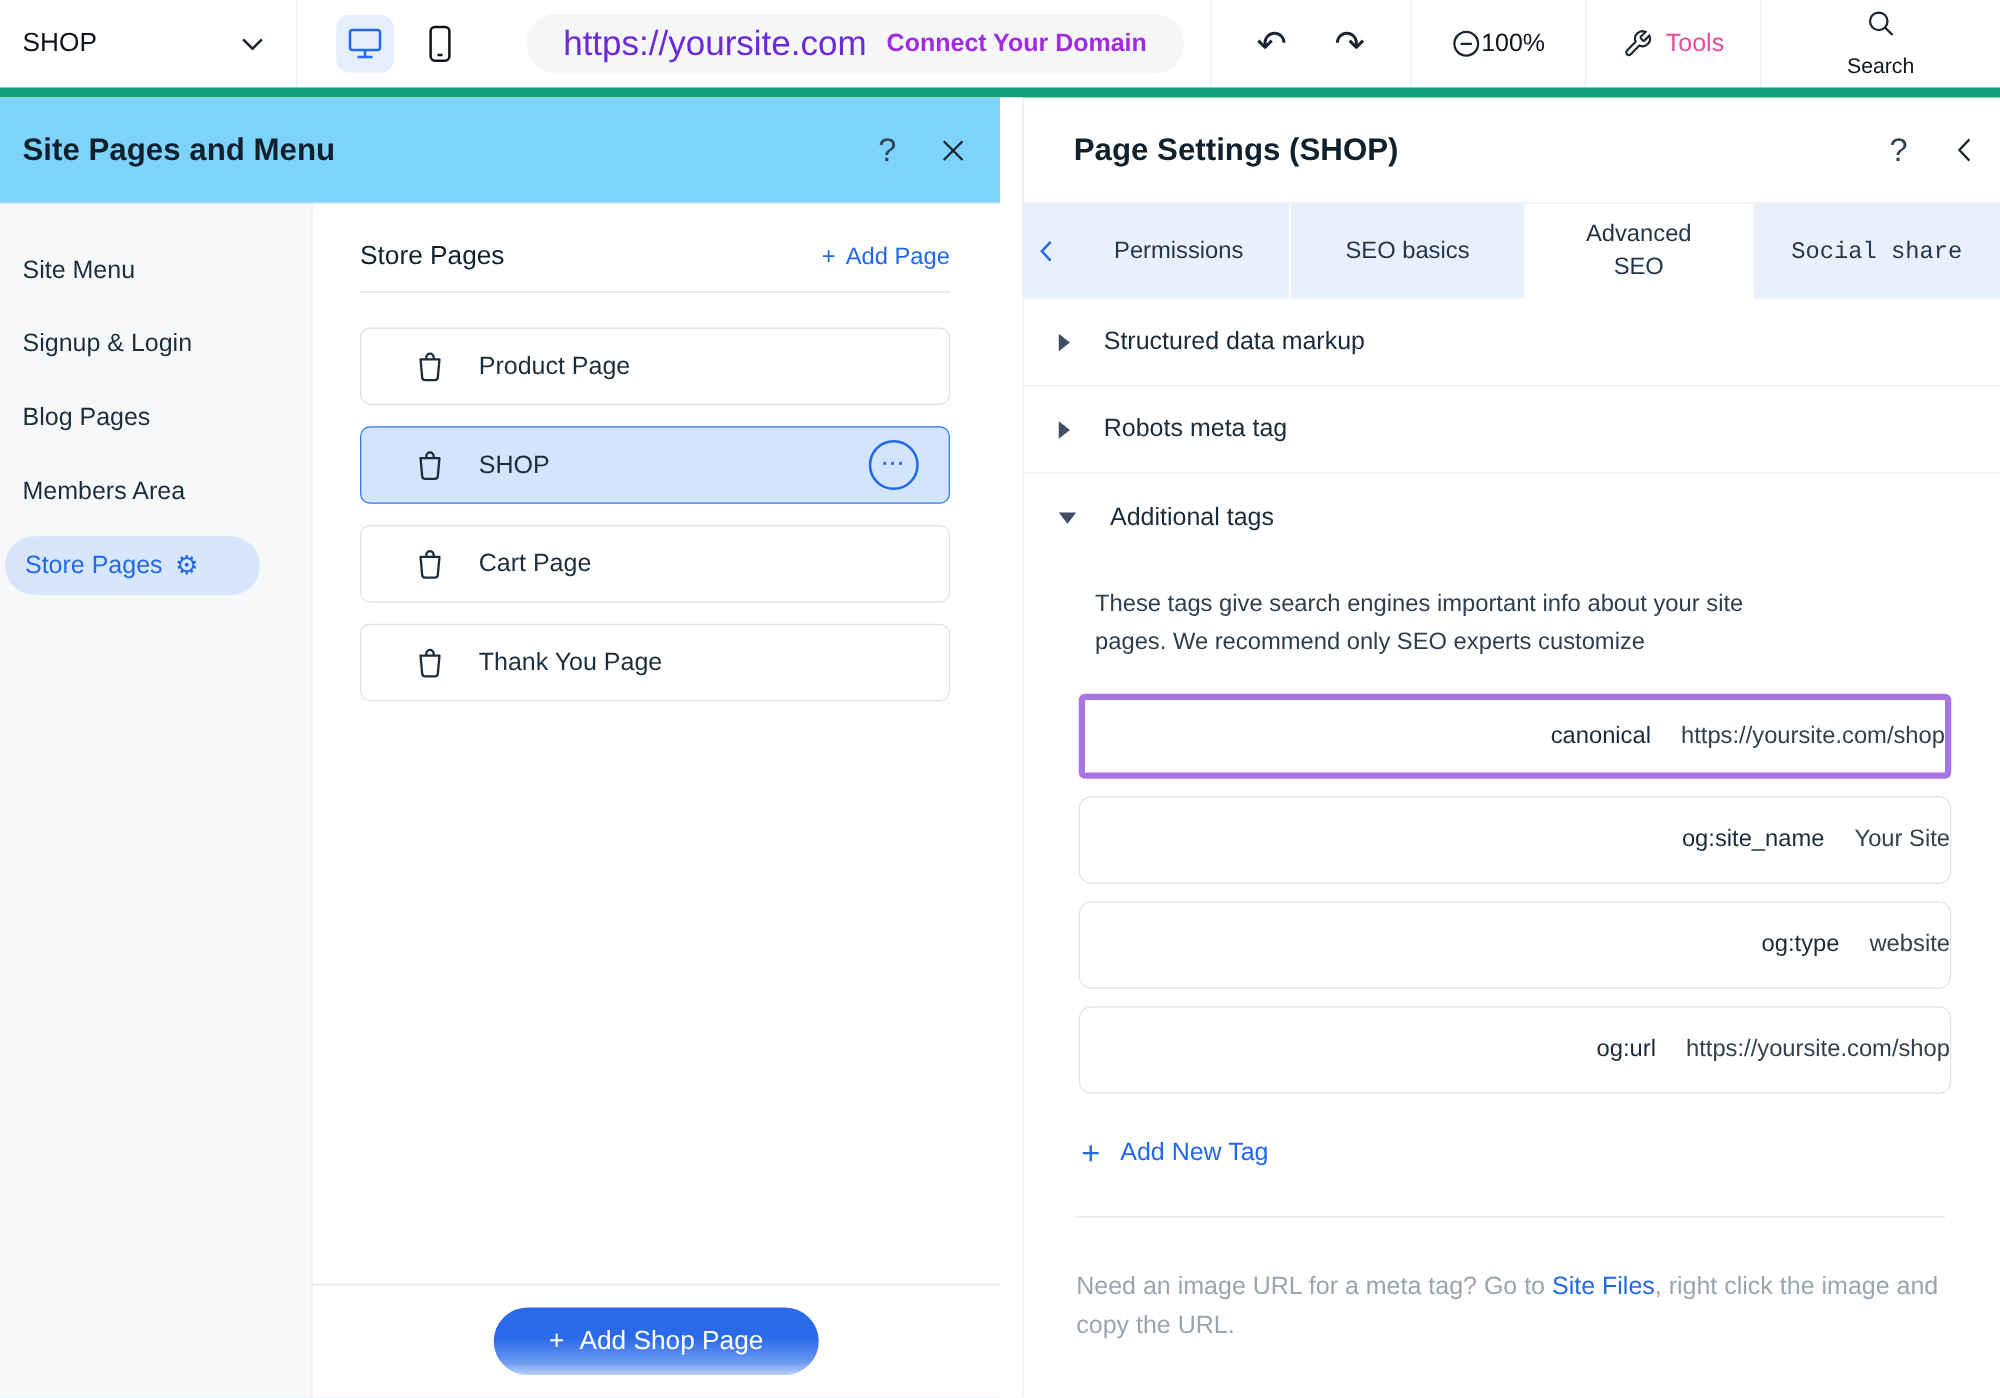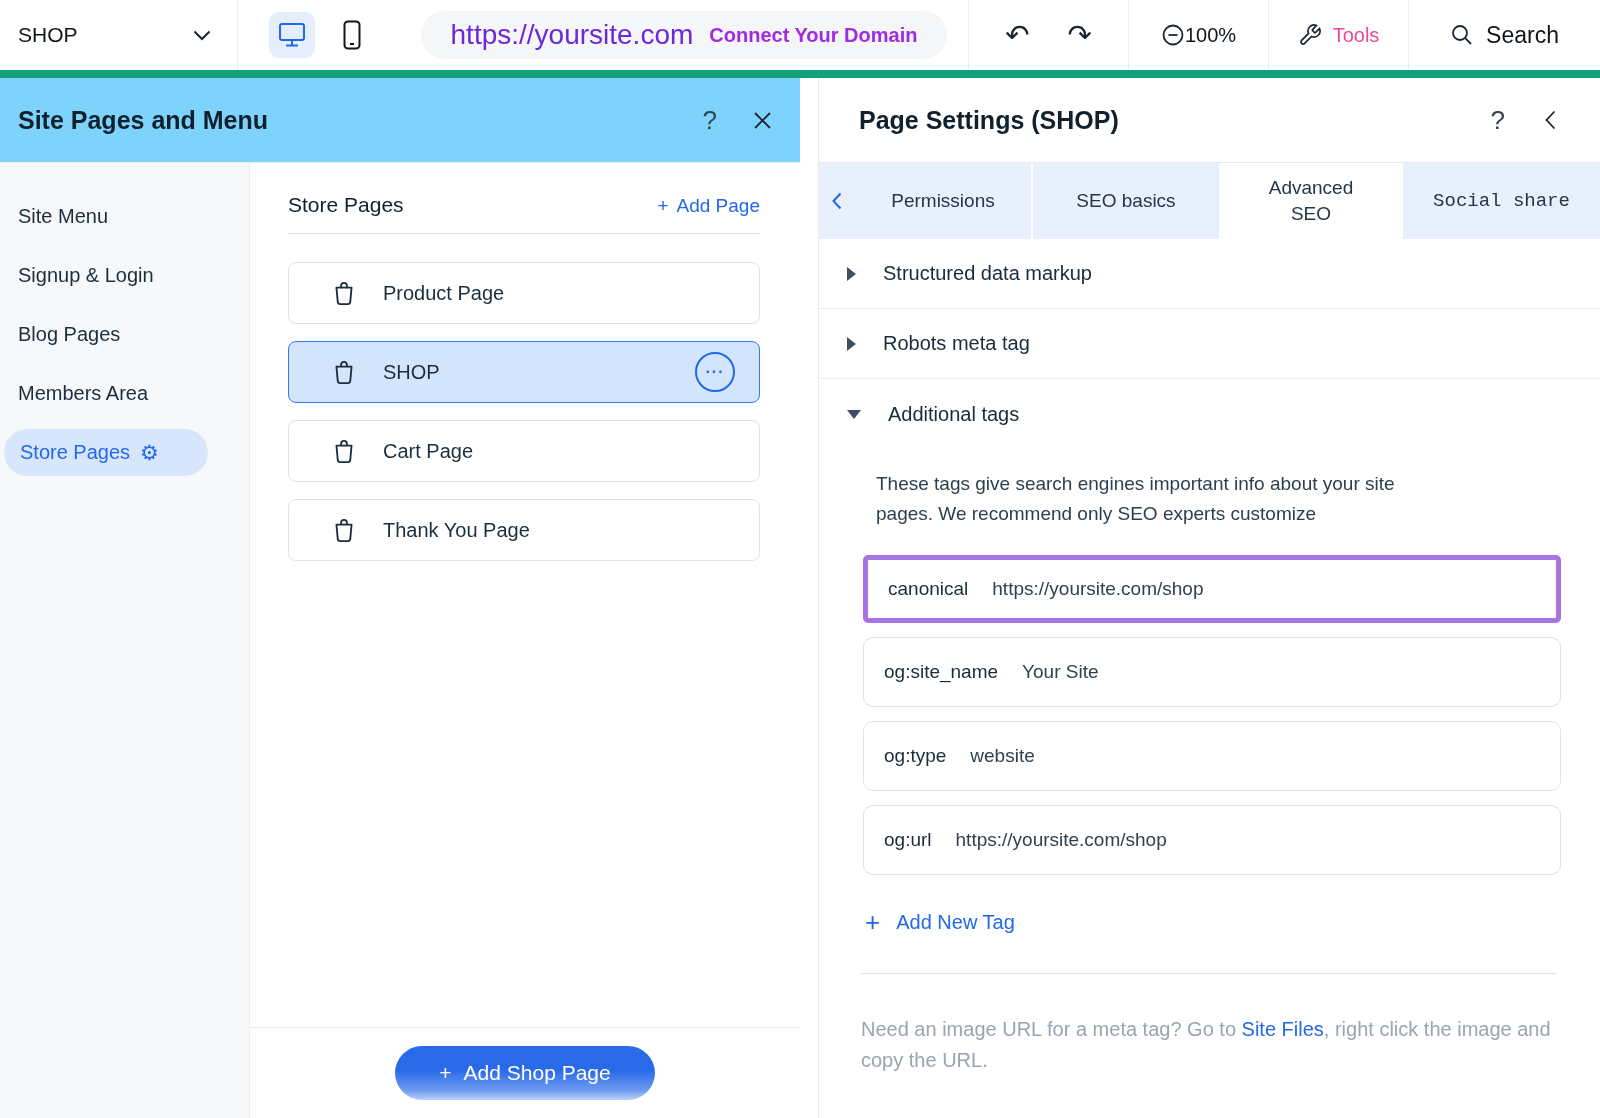--- a/index.html
+++ b/index.html
@@ -18,21 +18,21 @@
   .device-mobile { width:34px; height:46px; display:flex; align-items:center; justify-content:center; cursor:pointer; }
   .tb-url { flex:1; justify-content:center; border-left:none; }
   .url-pill { background:#F5F6F8; border-radius:26px; height:48px; padding:0 30px;
     display:flex; align-items:center; gap:16px; cursor:text; }
   .url-text { font-size:28px; color:#6d28d9; }
   .connect-link { font-size:20px; font-weight:600; color:#A12BE0; cursor:pointer; }
   .tb-undo { width:160px; justify-content:center; gap:38px; }
   .histbtn { font-family:"DejaVu Sans",sans-serif; font-size:29px; color:#1b2430; cursor:pointer; line-height:1; }
   .tb-zoom { width:140px; justify-content:center; font-size:20px; color:#10151b; cursor:pointer; }
   .tb-tools { width:140px; justify-content:center; gap:11px; font-size:20px; color:#ec4899; cursor:pointer; }
-  .tb-search { width:192px; justify-content:center; gap:12px; font-size:23px; color:#10151b; cursor:pointer; }
+  .tb-search { width:192px; justify-content:center; gap:12px; font-size:17px; color:#10151b; cursor:pointer;flex-direction:column; }
 
   .greenbar { height:8px; background:#12A07A; flex:0 0 auto; }
 
   
   .main { flex:1; display:flex; min-height:0; }
 
   
   .left-region { width:800px; flex:0 0 auto; display:flex; flex-direction:column; background:#7dd3fc; }
   .panel-header { height:85px; flex:0 0 auto; display:flex; align-items:center;
     padding:0 28px 0 18px; border-bottom:1px solid #e8eaee; }
@@ -90,21 +90,21 @@
     border-bottom:1px solid #edeff2; font-size:20px; color:#1b2b3a; cursor:pointer; }
   .acc-row.expanded { border-bottom:none; }
   .tri-right { width:0; height:0; border-top:7px solid transparent; border-bottom:7px solid transparent;
     border-left:9px solid #3d4f61; }
   .tri-down { width:0; height:0; border-left:7px solid transparent; border-right:7px solid transparent;
     border-top:9px solid #3d4f61; }
 
   .tags-desc { margin:20px 0 0 57px; max-width:548px; font-size:19px; line-height:30px; color:#2f3e4e; }
   .tags-list { margin:26px 0 0 44px; width:698px; }
   .tag-field { height:70px; border:1px solid #dfe3ea; border-radius:10px; background:#fff;
-    display:flex; align-items:center; padding-left:20px; gap:24px; margin-top:14px; cursor:text; }
+    display:flex; align-items:center; padding-left:20px; gap:24px; margin-top:14px; cursor:text;justify-content:flex-end; }
   .tag-field.highlight { border:5px solid #A873E3; border-radius:5px; height:68px; margin-top:0; }
   .tag-name { font-size:19px; color:#1b2b3a; }
   .tag-value { font-size:19px; color:#33414e; }
   .addtag-link { margin:34px 0 0 46px; display:flex; align-items:center; gap:16px;
     color:#2268E8; font-size:20px; cursor:pointer; }
   .addtag-plus { font-size:26px; font-weight:300; line-height:1; }
   .rp-divider { margin:38px 44px 0 42px; border-top:1px solid #dfe3e8; }
   .rp-note { margin:40px 44px 0 42px; font-size:20px; line-height:31px; color:#9BA4AF; }
   .note-link { color:#2268E8; cursor:pointer; }
 
@@ -272,21 +272,21 @@
               <span>Add Shop Page</span>
             </button>
           </div>
         </div>
       </div>
     </div>
 
     <div class="gutter"></div>
 
     <div class="right-panel">
-      <div class="panel-header" style="padding:0 44px 0 40px;gap:40px;">
+      <div class="panel-header" style="padding:0 23px 0 40px;gap:40px;">
         <span class="panel-title">Page Settings (SHOP)</span>
         <span class="ph-icons" style="gap:40px;">
           <span class="help-q">?</span>
           <span class="icon-btn">
             <svg width="11" height="20" viewBox="0 0 11 20">
                 <polyline points="9.5,1.5 1.5,10 9.5,18.5" fill="none" stroke="#1b2430" stroke-width="1.8"></polyline>
               </svg>
           </span>
         </span>
       </div>

